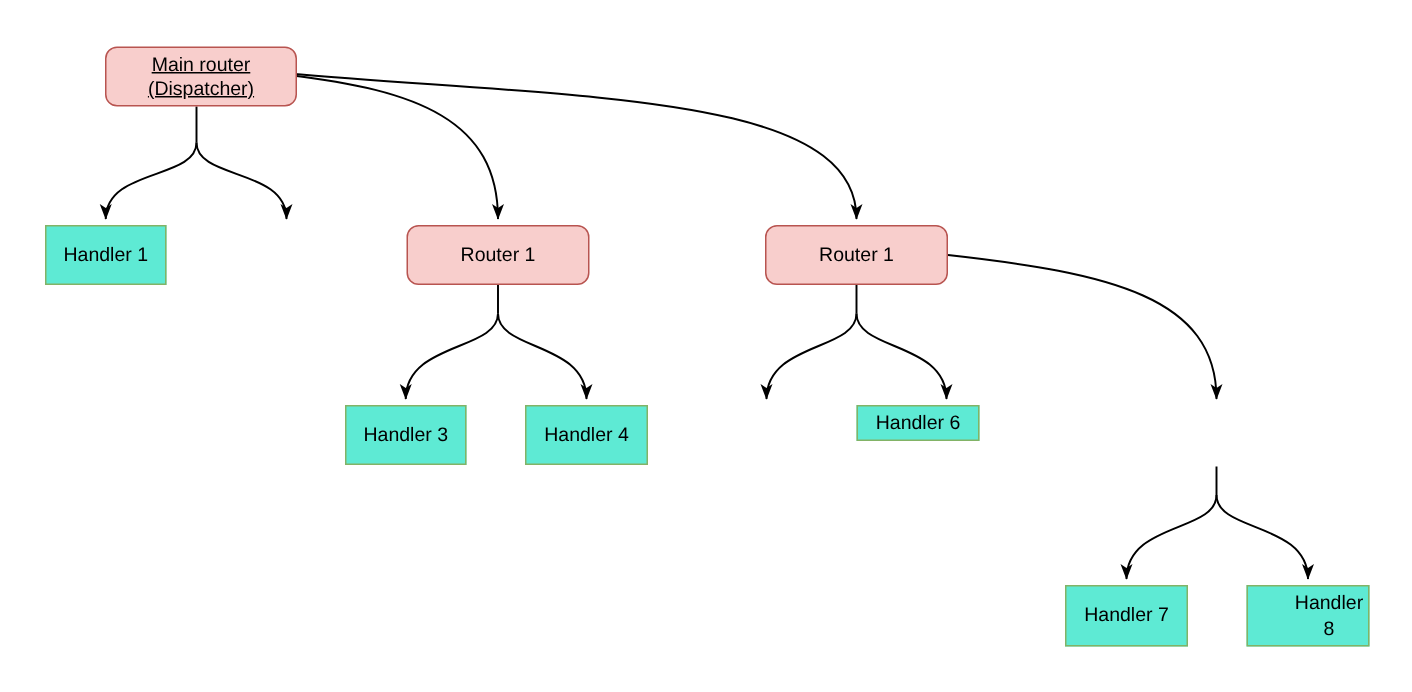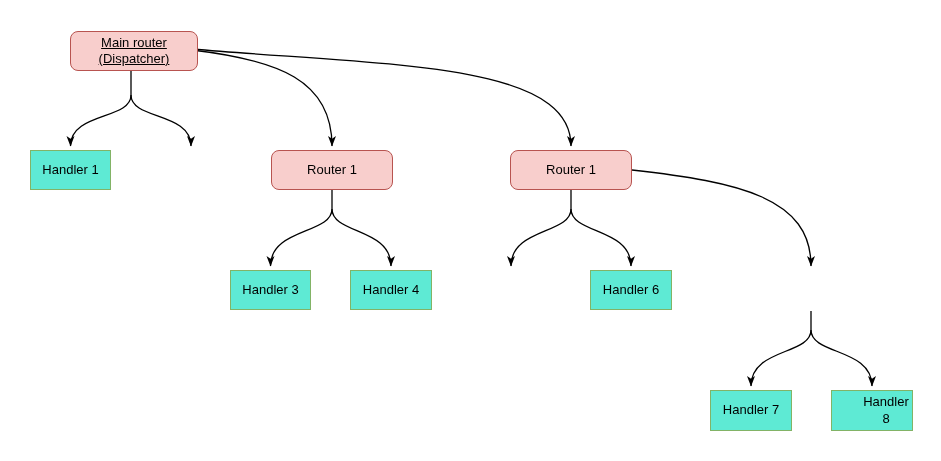--- a/index.html
+++ b/index.html
@@ -38,21 +38,21 @@
     border: 1px solid #82b366;
   }
   #node-main { left: 70px;  top: 31px;  width: 128px; height: 40px; text-decoration: underline; }
   #node-h1   { left: 30px;  top: 150px; width: 81px;  height: 40px; }
   #node-h2   { left: 150px; top: 150px; width: 82px;  height: 40px; }
   #node-r1   { left: 271px; top: 150px; width: 122px; height: 40px; }
   #node-r2   { left: 510px; top: 150px; width: 122px; height: 40px; }
   #node-h3   { left: 230px; top: 270px; width: 81px;  height: 40px; }
   #node-h4   { left: 350px; top: 270px; width: 82px;  height: 40px; }
   #node-h5   { left: 470px; top: 270px; width: 82px;  height: 40px; }
-  #node-h6   { left: 590px; top: 270px; width: 82px;  height: 40px; }
+  #node-h6   { left: 571px; top: 270px; width: 82px;  height: 24px; }
   #node-r3   { left: 750px; top: 270px; width: 122px; height: 41px; }
   #node-h7   { left: 710px; top: 390px; width: 82px;  height: 41px; }
   #node-h8   { left: 831px; top: 390px; width: 82px;  height: 41px; padding-left: 28px; }
   .edge { stroke: #000000; stroke-width: 1.3; fill: none; }
 </style>
 </head>
 <body>
 
 <div id="canvas">
 

